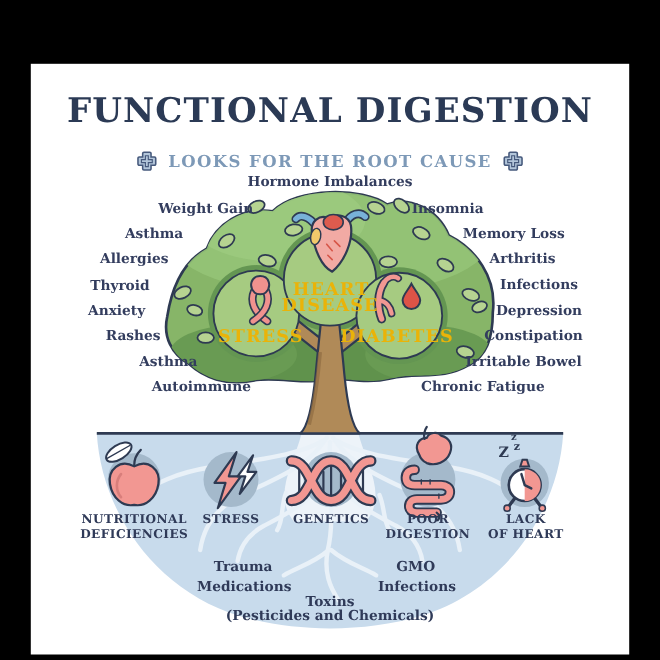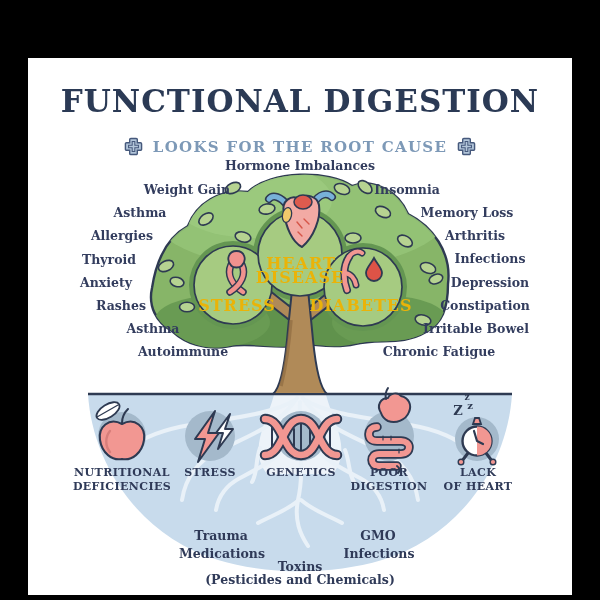--- a/index.html
+++ b/index.html
@@ -9,21 +9,21 @@
   .art{position:absolute;left:0;top:0;width:600px;height:600px;z-index:2;}
   .title{position:absolute;left:0;top:83px;width:600px;text-align:center;z-index:3;
          font-size:31px;font-weight:bold;color:#2b3a55;letter-spacing:1px;}
   .subtitle-row{position:absolute;left:0;top:121px;width:600px;z-index:3;
                 display:flex;justify-content:center;align-items:center;gap:10px;margin-top:16px;}
   .subtitle-text{font-size:15px;font-weight:bold;color:#7d99b7;letter-spacing:1.3px;}
   .lbl{position:absolute;transform:translate(-50%,-50%);white-space:nowrap;z-index:4;font-weight:bold;}
   .sym{font-size:12.5px;color:#333d5e;}
   .disease{font-size:16px;color:#eab308;letter-spacing:1px;}
   .cause{font-size:11px;color:#2f3a58;letter-spacing:.4px;}
-  .hidden{font-size:12.5px;color:#2f3a58;margin-top:20px;}
+  .hidden{font-size:12.5px;color:#2f3a58;}
   .zz{font-weight:bold;fill:#2e3a52;font-family:"DejaVu Serif",serif;}
 </style>
 </head>
 <body>
 
 <div class="canvas">
   <div class="page"></div>
 
   <div class="title">FUNCTIONAL DIGESTION</div>
 

